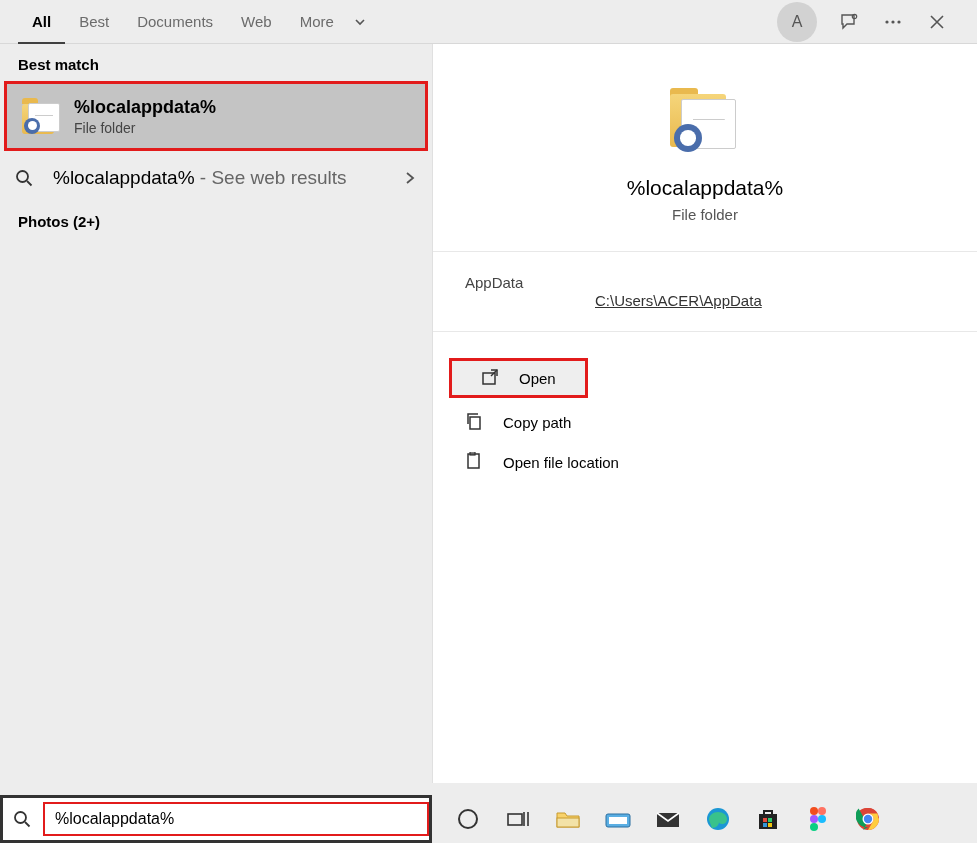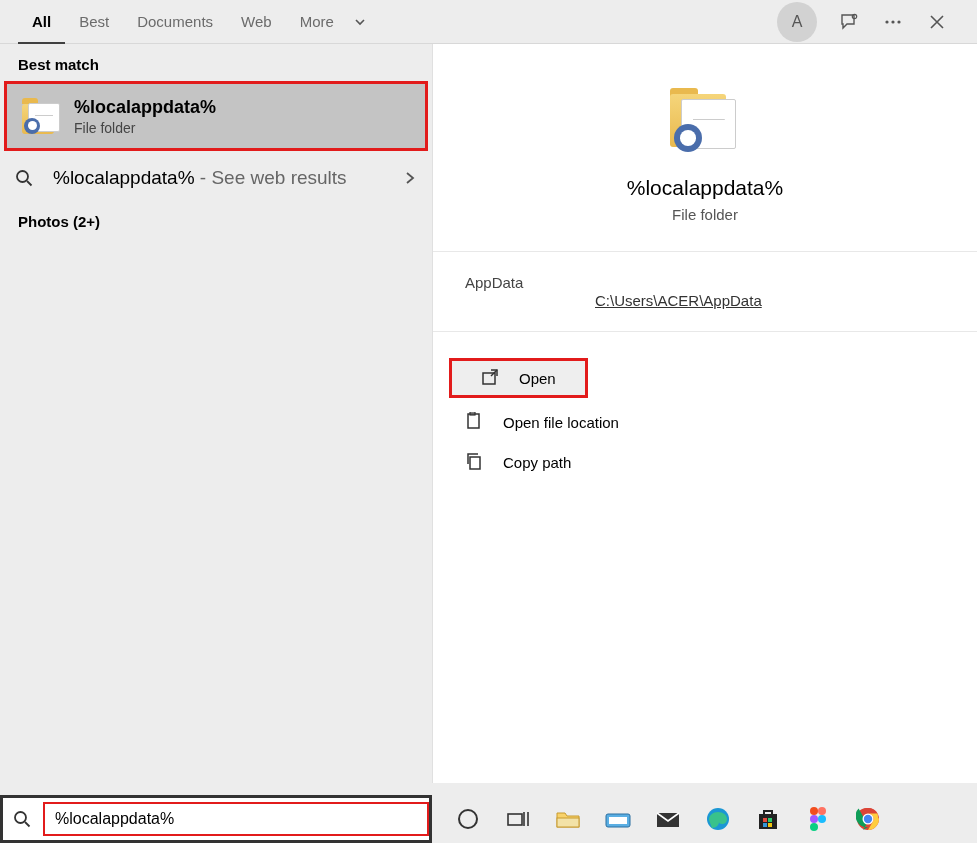--- a/index.html
+++ b/index.html
@@ -179,34 +179,34 @@
               <path d="M10 2h6v6" fill="none" stroke="#333" stroke-width="1.5"></path>
               <path d="M16 2l-6 6" stroke="#333" stroke-width="1.5"></path>
             </svg>
         </span>
         <span>Open</span>
       </div>
       <br>
       <div class="action-item">
         <span class="action-icon">
           <svg width="18" height="18" viewBox="0 0 18 18">
+              <rect x="5" y="5" width="10" height="12" fill="none" stroke="#333" stroke-width="1.5"></rect>
+              <path d="M3 12V2h10" fill="none" stroke="#333" stroke-width="1.5"></path>
+            </svg>
+        </span>
+        <span>Copy path</span>
+      </div>
+      <div class="action-item">
+        <span class="action-icon">
+          <svg width="18" height="18" viewBox="0 0 18 18">
               <rect x="3" y="2" width="11" height="14" fill="none" stroke="#333" stroke-width="1.5"></rect>
               <rect x="5" y="0" width="5" height="3" fill="none" stroke="#333" stroke-width="1.2"></rect>
             </svg>
         </span>
         <span>Open file location</span>
-      </div>
-      <div class="action-item">
-        <span class="action-icon">
-          <svg width="18" height="18" viewBox="0 0 18 18">
-              <rect x="5" y="5" width="10" height="12" fill="none" stroke="#333" stroke-width="1.5"></rect>
-              <path d="M3 12V2h10" fill="none" stroke="#333" stroke-width="1.5"></path>
-            </svg>
-        </span>
-        <span>Copy path</span>
       </div>
     </div>
   </div>
 </div>
 
 <div class="bottom">
   <div class="search-box">
     <span class="search-icon">
       <svg width="18" height="18" viewBox="0 0 18 18">
           <circle cx="7.5" cy="7.5" r="5.5" fill="none" stroke="#333" stroke-width="1.8"></circle>

